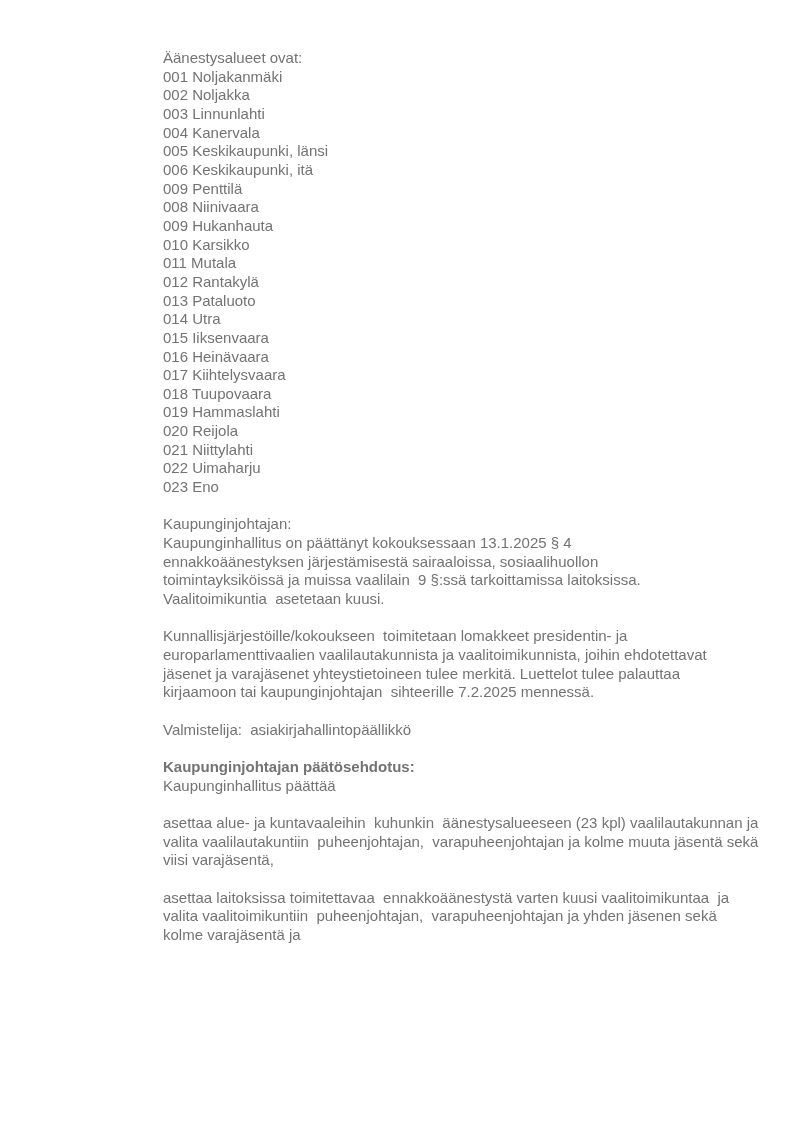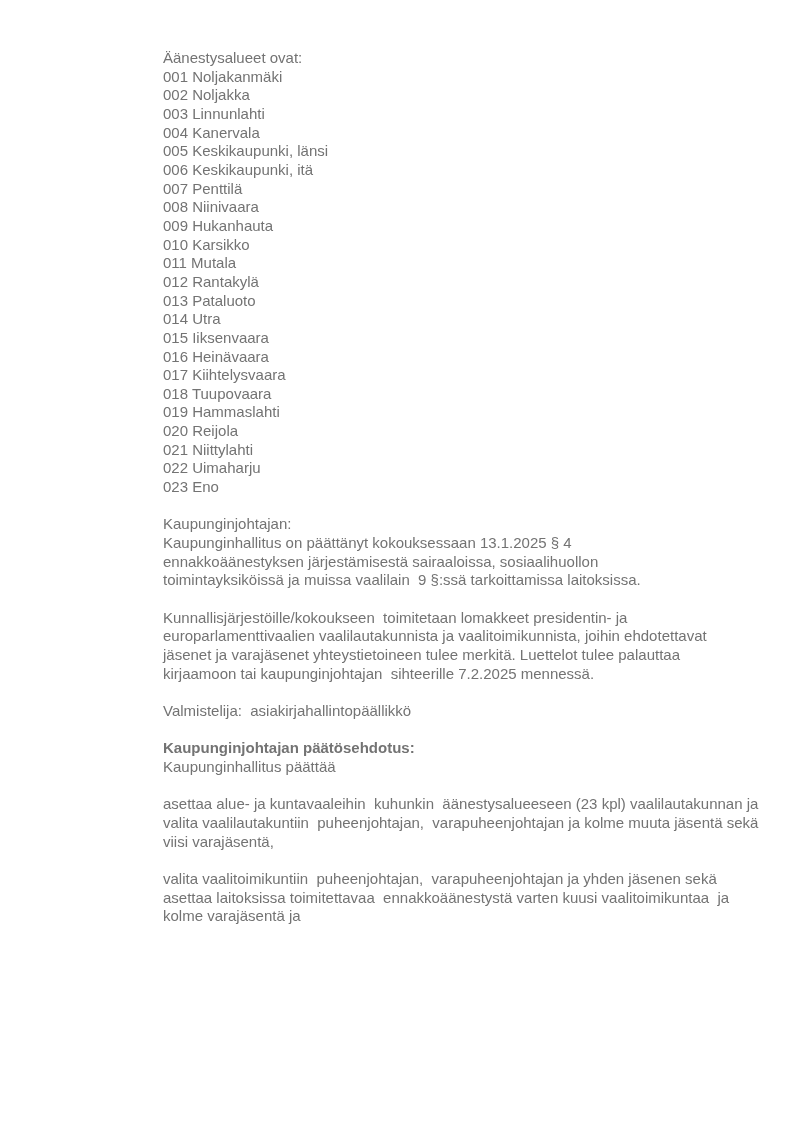--- a/index.html
+++ b/index.html
@@ -48,21 +48,21 @@
 <div class="page">
   <div class="content" id="content" style="color: #737373;">
       <div class="block tight">
         <div class="line">Äänestysalueet ovat:</div>
         <div class="line">001 Noljakanmäki</div>
         <div class="line">002 Noljakka</div>
         <div class="line">003 Linnunlahti</div>
         <div class="line">004 Kanervala</div>
         <div class="line">005 Keskikaupunki, länsi</div>
         <div class="line">006 Keskikaupunki, itä</div>
-        <div class="line">007 Penttilä</div>
+        <div class="line">009 Penttilä</div>
         <div class="line">008 Niinivaara</div>
         <div class="line">009 Hukanhauta</div>
         <div class="line">010 Karsikko</div>
         <div class="line">011 Mutala</div>
         <div class="line">012 Rantakylä</div>
         <div class="line">013 Pataluoto</div>
         <div class="line">014 Utra</div>
         <div class="line">015 Iiksenvaara</div>
         <div class="line">016 Heinävaara</div>
         <div class="line">017 Kiihtelysvaara</div>
@@ -71,20 +71,21 @@
         <div class="line">020 Reijola</div>
         <div class="line">021 Niittylahti</div>
         <div class="line">022 Uimaharju</div>
         <div class="line">023 Eno</div>
       </div>
       <div class="block">
         <div class="line">Kaupunginjohtajan:</div>
         <div class="line">Kaupunginhallitus on päättänyt kokouksessaan 13.1.2025 § 4</div>
         <div class="line">ennakkoäänestyksen järjestämisestä sairaaloissa, sosiaalihuollon</div>
         <div class="line">toimintayksiköissä ja muissa vaalilain  9 §:ssä tarkoittamissa laitoksissa.</div>
+        <div class="line">Vaalitoimikuntia  asetetaan kuusi.</div>
       </div>
       <div class="block">
         <div class="line">Kunnallisjärjestöille/kokoukseen  toimitetaan lomakkeet presidentin- ja</div>
         <div class="line">europarlamenttivaalien vaalilautakunnista ja vaalitoimikunnista, joihin ehdotettavat</div>
         <div class="line">jäsenet ja varajäsenet yhteystietoineen tulee merkitä. Luettelot tulee palauttaa</div>
         <div class="line">kirjaamoon tai kaupunginjohtajan  sihteerille 7.2.2025 mennessä.</div>
       </div>
       <div class="block">
         <div class="line">Valmistelija:  asiakirjahallintopäällikkö</div>
       </div>
@@ -93,18 +94,18 @@
       </div>
       <div class="block tight">
         <div class="line">Kaupunginhallitus päättää</div>
       </div>
       <div class="block">
         <div class="line">asettaa alue- ja kuntavaaleihin  kuhunkin  äänestysalueeseen (23 kpl) vaalilautakunnan ja</div>
         <div class="line">valita vaalilautakuntiin  puheenjohtajan,  varapuheenjohtajan ja kolme muuta jäsentä sekä</div>
         <div class="line">viisi varajäsentä,</div>
       </div>
       <div class="block">
+        <div class="line">asettaa laitoksissa toimitettavaa  ennakkoäänestystä varten kuusi vaalitoimikuntaa  ja</div>
         <div class="line">valita vaalitoimikuntiin  puheenjohtajan,  varapuheenjohtajan ja yhden jäsenen sekä</div>
-        <div class="line">asettaa laitoksissa toimitettavaa  ennakkoäänestystä varten kuusi vaalitoimikuntaa  ja</div>
         <div class="line">kolme varajäsentä ja</div>
       </div>
     </div>
 </div>
 
 </body></html>

